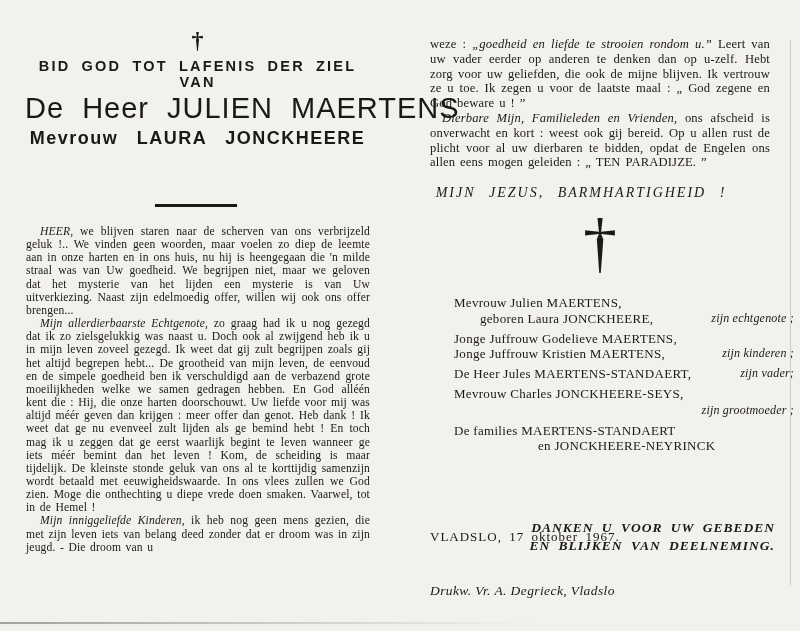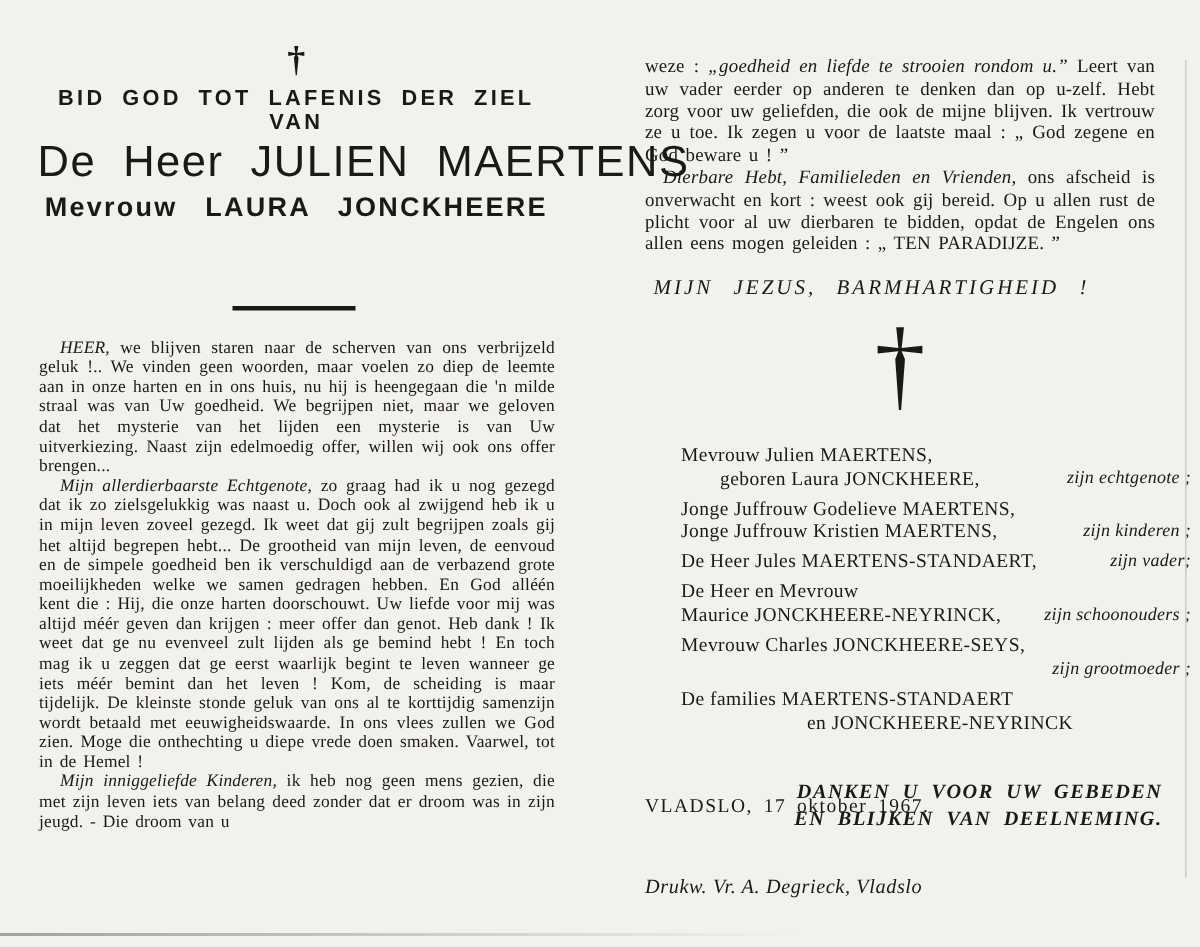--- a/index.html
+++ b/index.html
@@ -90,21 +90,21 @@
   <div class="rule"></div>
 
   <div class="lp-body">
     <p><span class="lead">HEER,</span><span> we blijven staren naar de scherven van ons verbrijzeld geluk !.. We vinden geen woorden, maar voelen zo diep de leemte aan in onze harten en in ons huis, nu hij is heengegaan die 'n milde straal was van Uw goedheid. We begrijpen niet, maar we geloven dat het mysterie van het lijden een mysterie is van Uw uitverkiezing. Naast zijn edelmoedig offer, willen wij ook ons offer brengen...</span></p>
     <p><span class="lead">Mijn allerdierbaarste Echtgenote,</span><span> zo graag had ik u nog gezegd dat ik zo zielsgelukkig was naast u. Doch ook al zwijgend heb ik u in mijn leven zoveel gezegd. Ik weet dat gij zult begrijpen zoals gij het altijd begrepen hebt... De grootheid van mijn leven, de eenvoud en de simpele goedheid ben ik verschuldigd aan de verbazend grote moeilijkheden welke we samen gedragen hebben. En God alléén kent die : Hij, die onze harten doorschouwt. Uw liefde voor mij was altijd méér geven dan krijgen : meer offer dan genot. Heb dank ! Ik weet dat ge nu evenveel zult lijden als ge bemind hebt ! En toch mag ik u zeggen dat ge eerst waarlijk begint te leven wanneer ge iets méér bemint dan het leven ! Kom, de scheiding is maar tijdelijk. De kleinste stonde geluk van ons al te korttijdig samenzijn wordt betaald met eeuwigheidswaarde. In ons vlees zullen we God zien. Moge die onthechting u diepe vrede doen smaken. Vaarwel, tot in de Hemel !</span></p>
     <p><span class="lead">Mijn inniggeliefde Kinderen,</span><span> ik heb nog geen mens gezien, die met zijn leven iets van belang deed zonder dat er droom was in zijn jeugd. - Die droom van u</span></p>
   </div>
 
   <div class="rp-body">
     <p><span>weze : </span><span class="lead">„goedheid en liefde te strooien rondom u.”</span><span> Leert van uw vader eerder op anderen te denken dan op u-zelf. Hebt zorg voor uw geliefden, die ook de mijne blijven. Ik vertrouw ze u toe. Ik zegen u voor de laatste maal : „ God zegene en God beware u ! ”</span></p>
-    <p class="indent"><span class="lead">Dierbare Hebt, Familieleden en Vrienden,</span><span> ons afscheid is onverwacht en kort : weest ook gij bereid. Op u allen rust de plicht voor al uw dierbaren te bidden, opdat de Engelen ons allen eens mogen geleiden : „ TEN PARADIJZE. ”</span></p>
+    <p class="indent"><span class="lead">Dierbare Mijn, Familieleden en Vrienden,</span><span> ons afscheid is onverwacht en kort : weest ook gij bereid. Op u allen rust de plicht voor al uw dierbaren te bidden, opdat de Engelen ons allen eens mogen geleiden : „ TEN PARADIJZE. ”</span></p>
   </div>
 
   <div class="jesus">MIJN JEZUS, BARMHARTIGHEID !</div>
 
   <div class="big-cross">†</div>
 
   <div class="mourners">
     <div class="m-row">
       <div class="m-name">Mevrouw Julien MAERTENS,</div>
       <div class="m-line">
@@ -116,27 +116,20 @@
       <div class="m-name">Jonge Juffrouw Godelieve MAERTENS,</div>
       <div class="m-line">
         <span class="m-name">Jonge Juffrouw Kristien MAERTENS,</span>
         <span class="role">zijn kinderen ;</span>
       </div>
     </div>
     <div class="m-row">
       <div class="m-line">
         <span class="m-name">De Heer Jules MAERTENS-STANDAERT,</span>
         <span class="role">zijn vader;</span>
-      </div>
-    </div>
-    <div class="m-row">
-      <div class="m-name">De Heer en Mevrouw</div>
-      <div class="m-line">
-        <span class="m-name">Maurice JONCKHEERE-NEYRINCK,</span>
-        <span class="role">zijn schoonouders ;</span>
       </div>
     </div>
     <div class="m-row">
       <div class="m-name">Mevrouw Charles JONCKHEERE-SEYS,</div>
       <div class="role-line">
         <span class="role">zijn grootmoeder ;</span>
       </div>
     </div>
     <div class="m-row">
       <div class="m-name">De families MAERTENS-STANDAERT</div>

